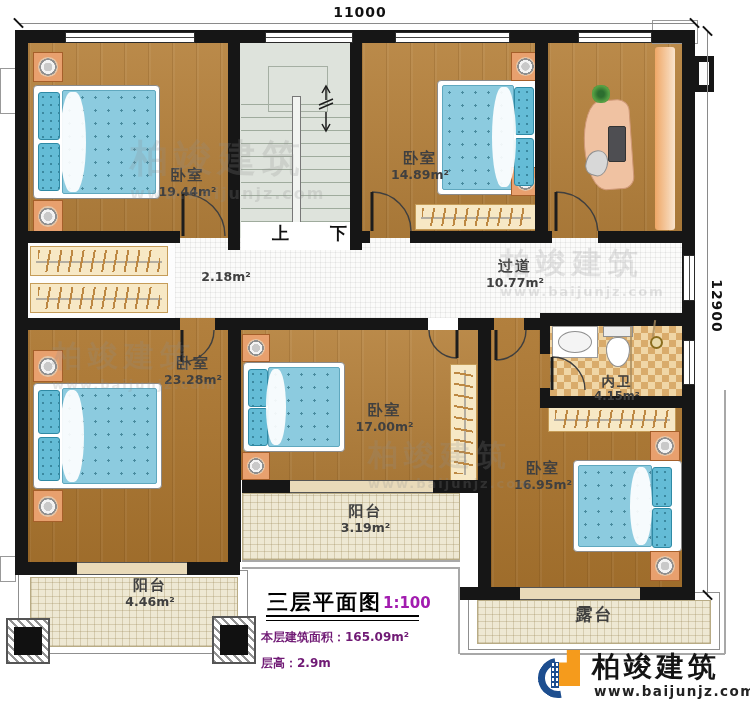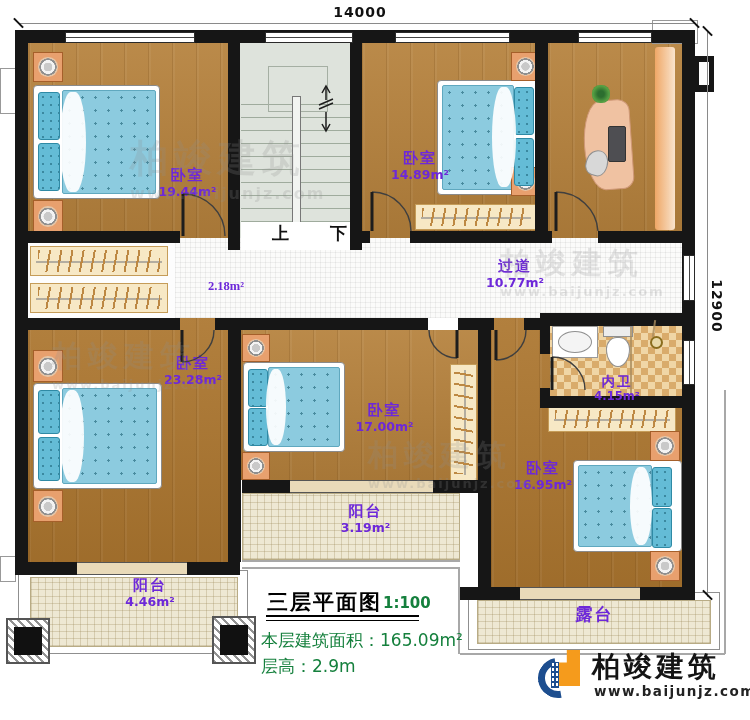--- a/index.html
+++ b/index.html
@@ -53,44 +53,44 @@
   .monitor{position:absolute;z-index:3;background:#4e4e52;border-radius:2px;border:1px solid #333;}
   .chair{position:absolute;z-index:3;background:#d8d8d8;border:1px solid #8f8f8f;border-radius:50% 50% 40% 40%;transform:rotate(18deg);}
   .plant{position:absolute;z-index:3;border-radius:45%;background:radial-gradient(#2c6e2f 25%,#57a244 65%,#2c6e2f);}
   .counter{position:absolute;z-index:3;background:#fff;border:1px solid #9a9a9a;}
   .sinkoval{position:absolute;z-index:4;background:#f4f4f4;border:1.5px solid #8f8f8f;border-radius:50%;}
   .tank{position:absolute;z-index:3;background:#ececec;border:1px solid #8f8f8f;}
   .bowl{position:absolute;z-index:3;background:#fff;border:1px solid #8f8f8f;border-radius:45% 45% 50% 50%/40% 40% 60% 60%;}
   .shower-dot{position:absolute;z-index:3;background:#e8d9a8;border:2px solid #8a6d1e;border-radius:50%;}
   .divline{position:absolute;z-index:3;background:#a98c5e;opacity:.8;}
   
-  .rlabel{position:absolute;text-align:center;z-index:5;color:#6d28d9;line-height:1.18;}
+  .rlabel{position:absolute;text-align:center;z-index:5;color:#404040;line-height:1.18;}
   .rlabel .nm{font-weight:bold;font-size:15px;letter-spacing:2px;display:block;}
   .rlabel .ar{font-weight:bold;font-size:12.5px;display:block;}
   .rlabel.sm .nm{font-size:13.5px;}
   .rlabel.sm .ar{font-size:11.5px;}
   .updown{position:absolute;z-index:5;font-size:17px;font-weight:bold;color:#111;}
   .dimline{position:absolute;background:#8a8a8a;z-index:4;}
   .tick{position:absolute;width:13px;height:2px;background:#111;transform:rotate(45deg);z-index:5;}
   .dimlabel{position:absolute;z-index:5;font-size:14px;font-weight:bold;color:#111;letter-spacing:1px;text-align:center;}
   .outline-bump{position:absolute;z-index:2;background:#fff;border:1.5px solid #999;box-sizing:border-box;}
   .thin{position:absolute;background:#a8a8a8;z-index:2;}
   .railbox{position:absolute;z-index:2;border:1.5px solid #8f8f8f;box-sizing:border-box;background:transparent;}
   .col-outer{position:absolute;z-index:4;background:#fff;border:2px solid #555;box-sizing:border-box;
         background-image:repeating-linear-gradient(45deg,rgba(110,110,110,.75) 0 2px,transparent 2px 6px);}
   .col-inner{position:absolute;z-index:5;background:#111;}
   
   .wm{position:absolute;z-index:7;color:#8f8f8f;opacity:.22;pointer-events:none;white-space:nowrap;}
   .wm .t{font-weight:bold;letter-spacing:6px;display:block;}
   .wm .u{font-weight:bold;letter-spacing:2px;display:block;}
   
   .tb-title{position:absolute;z-index:8;font-size:21px;font-weight:bold;letter-spacing:2px;color:#000;}
-  .tb-scale{position:absolute;z-index:8;font-size:15px;font-weight:bold;color:#15803d;}
+  .tb-scale{position:absolute;z-index:8;font-size:15px;font-weight:bold;color:#a21caf;}
   .tb-rule{position:absolute;z-index:8;background:#000;}
-  .tb-line{position:absolute;z-index:8;font-size:17px;font-weight:normal;color:#15803d;}
+  .tb-line{position:absolute;z-index:8;font-size:12px;font-weight:bold;color:#701a75;}
   
   .logo-swoosh{position:absolute;z-index:8;width:40px;height:40px;border:7px solid transparent;
         border-left-color:#1d4e8f;border-bottom-color:#1d4e8f;border-radius:50%;transform:rotate(35deg);box-sizing:border-box;}
   .logo-bld{position:absolute;z-index:9;background:#f59b1c;
         clip-path:polygon(0 35%,45% 35%,45% 0,100% 0,100% 100%,0 100%);}
   .logo-slab{position:absolute;z-index:10;background:#1d4e8f;
         background-image:radial-gradient(#fff 1px,transparent 1.2px);background-size:4px 5px;}
   .logo-name{position:absolute;z-index:8;font-size:28px;font-weight:900;letter-spacing:4px;color:#141414;}
   .logo-url{position:absolute;z-index:8;font-size:13.5px;font-weight:bold;letter-spacing:1.5px;color:#222;}
   svg.overlay{position:absolute;left:0;top:0;z-index:6;pointer-events:none;}
@@ -234,32 +234,32 @@
   <div class="thin" style="left:724px;top:390px;width:1.5px;height:264px;"></div>
   <div class="thin" style="left:460px;top:653px;width:265px;height:1.5px;"></div>
   <div class="thin" style="left:458px;top:568px;width:1.5px;height:86px;"></div>
 
   <div class="dimline" style="left:18px;top:23px;width:678px;height:1px;"></div>
   <div class="dimline" style="left:707px;top:31px;width:1px;height:566px;"></div>
   <div class="tick" style="left:12px;top:22px;"></div>
   <div class="tick" style="left:688px;top:22px;"></div>
   <div class="tick" style="left:701px;top:30px;"></div>
   <div class="tick" style="left:701px;top:594px;"></div>
-  <div class="dimlabel" style="left:300px;top:4px;width:120px;">14000</div>
+  <div class="dimlabel" style="left:300px;top:4px;width:120px;">11000</div>
   <div class="dimlabel" style="left:672px;top:298px;width:90px;transform:rotate(90deg);">12900</div>
 
   <div class="rlabel" style="left:140px;top:167px;width:95px;">
     <span class="nm">卧室</span>
     <span class="ar">19.44m²</span>
   </div>
   <div class="rlabel" style="left:375px;top:150px;width:90px;">
     <span class="nm">卧室</span>
     <span class="ar">14.89m²</span>
   </div>
-  <div class="rlabel" style="left:196px;top:279px;width:60px;font-family:Liberation Serif, serif;">
+  <div class="rlabel" style="left:196px;top:270px;width:60px;">
     <span class="ar">2.18m²</span>
   </div>
   <div class="rlabel" style="left:480px;top:258px;width:70px;">
     <span class="nm">过道</span>
     <span class="ar">10.77m²</span>
   </div>
   <div class="rlabel" style="left:148px;top:355px;width:90px;">
     <span class="nm">卧室</span>
     <span class="ar">23.28m²</span>
   </div>

